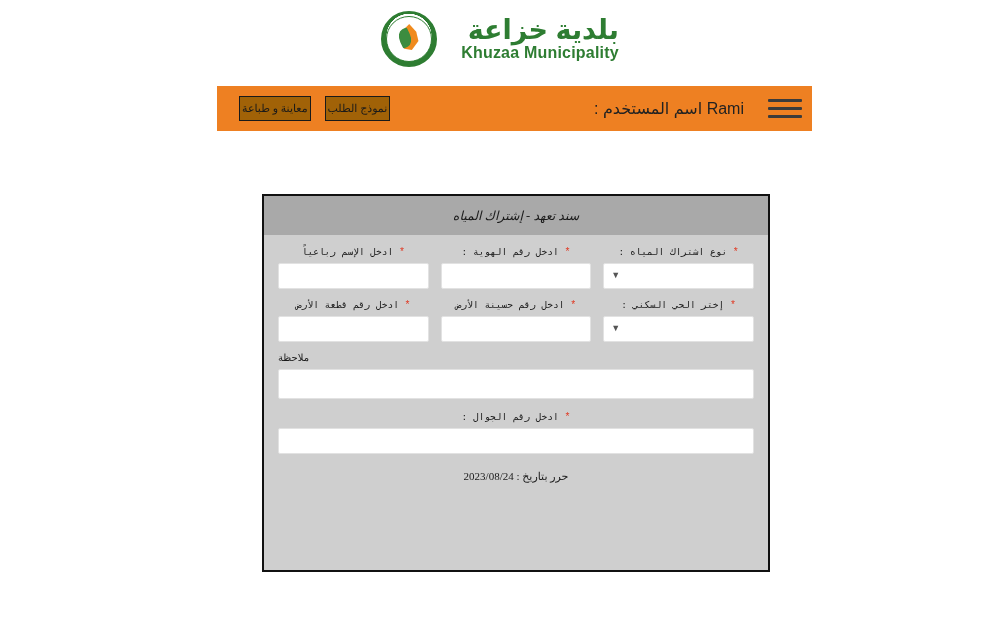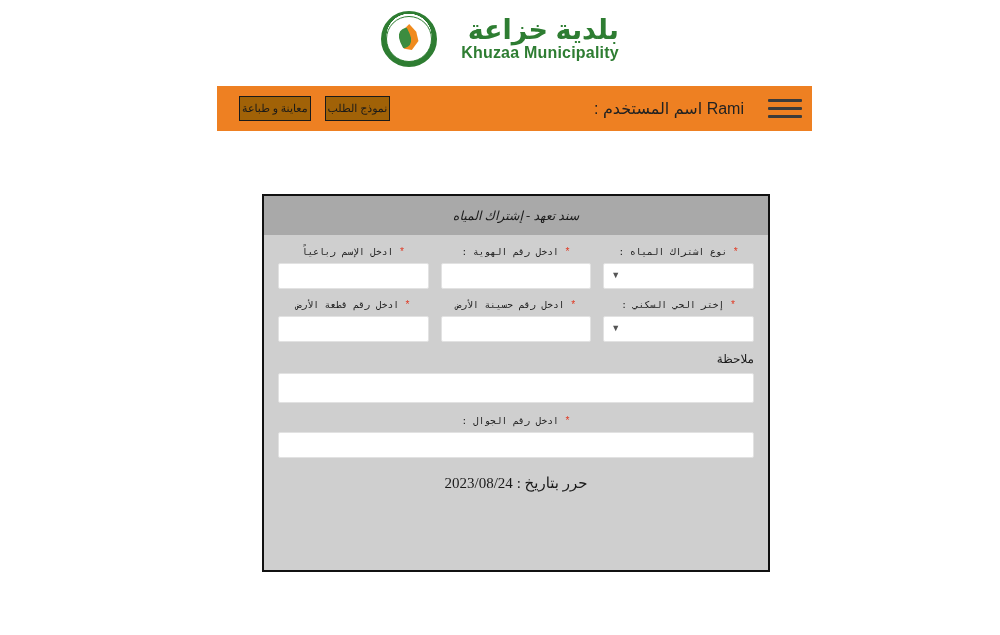--- a/index.html
+++ b/index.html
@@ -194,43 +194,43 @@
     left: 8px; top: 50%;
     transform: translateY(-55%);
     pointer-events: none;
     font-size: 9px;
     color: #555;
     line-height: 1;
   }
 
   .note-block { margin-top: 4px; margin-bottom: 12px; }
   .note-label {
-    font-size: 12px;
-    color: #1a1a1a;
-    text-align: right;
+    font-size: 10px;
+    color: #1a1a1a;
+    text-align: left;
     margin-bottom: 6px;
     font-family: "Liberation Serif", serif;
   }
   .note-area {
     display: block;
     width: 100%;
     height: 30px;
     background: #ffffff;
     border: 1px solid #e2e2e2;
     border-radius: 2px;
     resize: none;
     font-size: 11px;
     padding: 4px 6px;
     outline: none;
     font-family: "Liberation Sans", sans-serif;
   }
 
   .date-line {
     text-align: center;
-    font-size: 15px;
+    font-size: 11px;
     color: #1a1a1a;
     margin-top: 16px;
     font-family: "Liberation Serif", serif;
     direction: rtl;
   }
   .date-line .dval { direction: ltr; display: inline-block; }
 </style>
 </head>
 <body>
 

